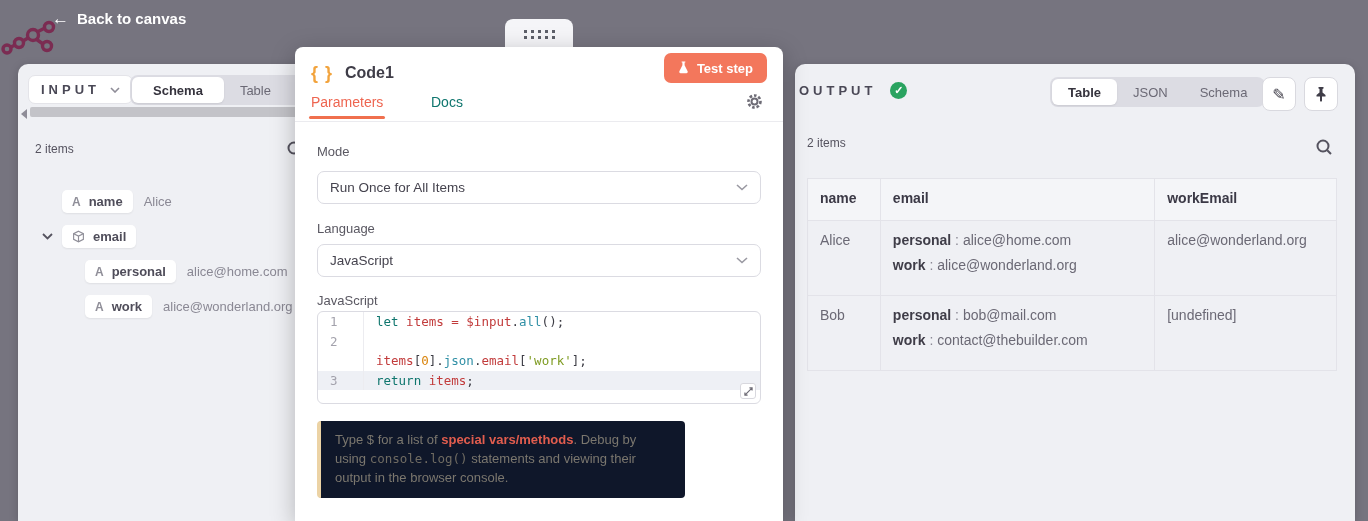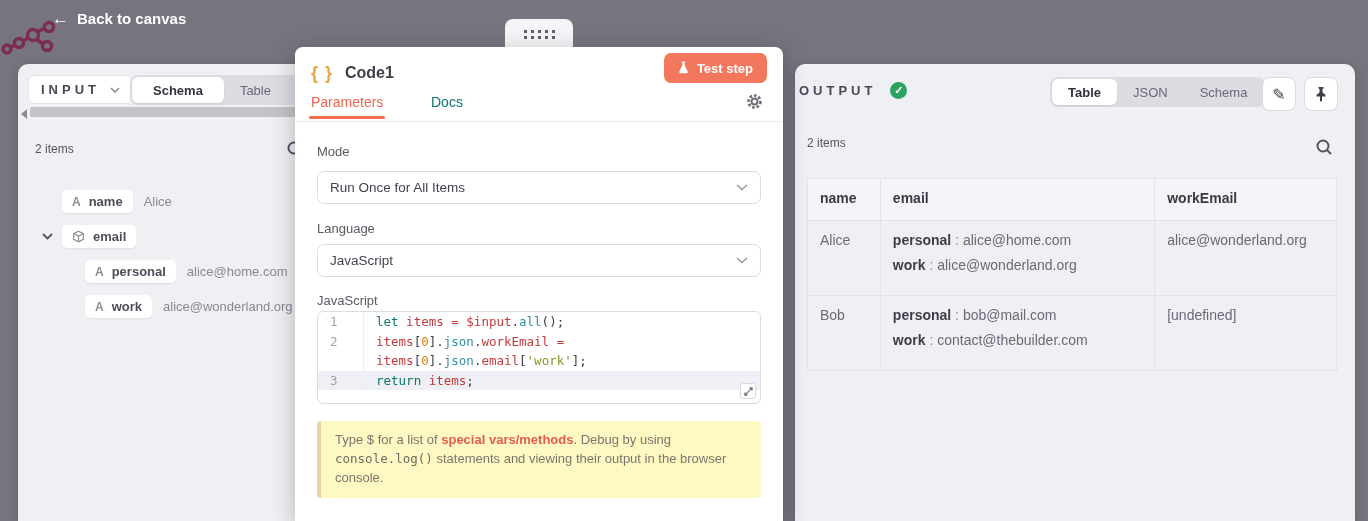--- a/index.html
+++ b/index.html
@@ -86,21 +86,21 @@
   .ed-row.hl { background:#eef0f5; }
   .gutter { width:46px; flex:0 0 46px; color:#a3a2ac; text-align:left; padding-left:12px;
     border-right:1px solid #ececf0; }
   .codeln { padding-left:12px; white-space:pre; }
   .tk-kw{color:#0f766e} .tk-var{color:#c23b3b} .tk-op{color:#c23b3b} .tk-num{color:#d9830a}
   .tk-str{color:#7f9c23} .tk-prop{color:#2f8fa5} .tk-pun{color:#3c3c44} .tk-pl{color:#3c3c44}
   .expand-btn { position:absolute; right:4px; bottom:4px; width:16px; height:16px; background:#fff;
     border:1px solid #d8d8de; border-radius:3px; display:flex; align-items:center; justify-content:center; cursor:pointer; }
 
   
-  .hint { position:absolute; left:22px; top:374px; width:444px; background:#fef9c3;
+  .hint { position:absolute; left:22px; top:374px; width:368px; background:#0f172a;
     border-left:4px solid #ecd3a5; border-radius:4px; padding:10px 14px; font-size:13px;
     color:#7b776e; line-height:1.45; }
   .hint a { color:#e25d4e; font-weight:600; text-decoration:none; cursor:pointer; }
   .hint code { font-family:"DejaVu Sans Mono", monospace; font-size:12.5px; color:#6f6b62; }
 
   
   .check-badge { display:inline-flex; width:17px; height:17px; background:#2aa360; border-radius:50%;
     color:#fff; font-size:11px; align-items:center; justify-content:center; font-weight:700; margin-left:14px; }
   .icon-glyph { font-family:"DejaVu Sans", sans-serif; font-size:16px; color:#3f3d48; }
 
@@ -313,21 +313,20 @@
     </div>
 
     <div class="field-label" style="top:246px;">JavaScript</div>
     <div class="editor">
       <div class="ed-row">
         <span class="gutter">1</span>
           <span class="codeln"><span class="tk-kw">let</span><span class="tk-pl"> </span><span class="tk-var">items</span><span class="tk-pl"> </span><span class="tk-op">=</span><span class="tk-pl"> </span><span class="tk-var">$input</span><span class="tk-pun">.</span><span class="tk-prop">all</span><span class="tk-pun">();</span></span>
       </div>
       <div class="ed-row">
         <span class="gutter">2</span>
-          <span class="codeln"><span class="tk-var">items</span><span class="tk-pun">[</span><span class="tk-num">0</span><span class="tk-pun">].</span><span class="tk-prop">json</span><span class="tk-pun">.</span><span class="tk-var">workEmail</span><span class="tk-pl"> </span><span class="tk-op">=</span></span>
       </div>
       <div class="ed-row">
         <span class="gutter"></span>
           <span class="codeln"><span class="tk-var">items</span><span class="tk-pun">[</span><span class="tk-num">0</span><span class="tk-pun">].</span><span class="tk-prop">json</span><span class="tk-pun">.</span><span class="tk-var">email</span><span class="tk-pun">[</span><span class="tk-str">'work'</span><span class="tk-pun">];</span></span>
       </div>
       <div class="ed-row hl">
         <span class="gutter">3</span>
           <span class="codeln"><span class="tk-kw">return</span><span class="tk-pl"> </span><span class="tk-var">items</span><span class="tk-pun">;</span></span>
       </div>
       <div class="expand-btn">

